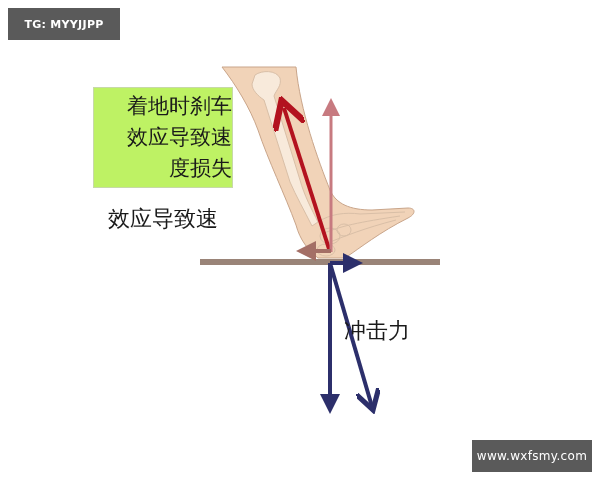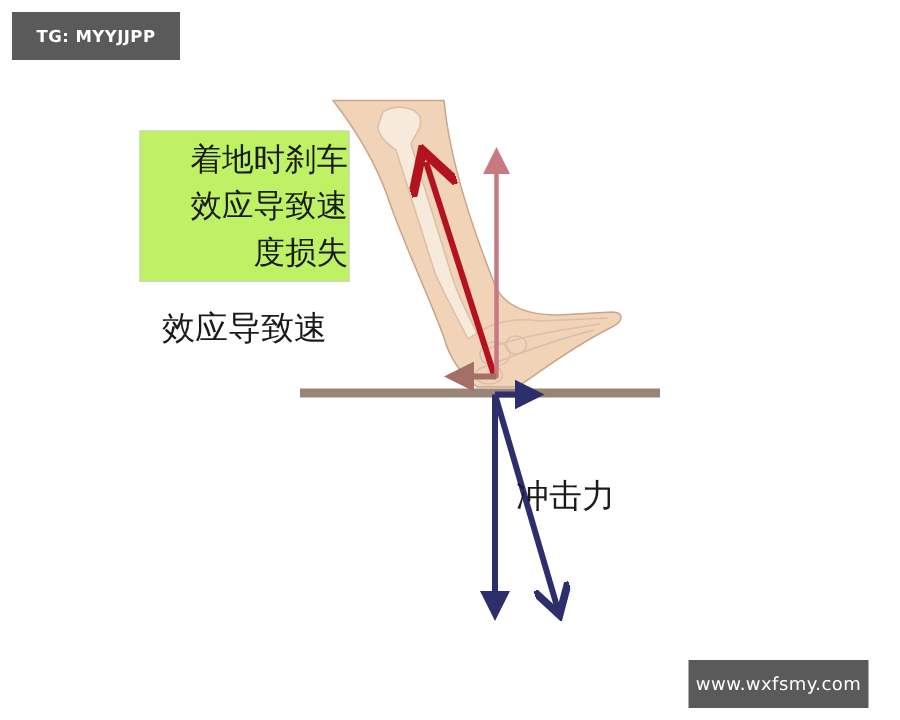--- a/index.html
+++ b/index.html
@@ -7,21 +7,21 @@
       width: 600px; height: 480px; background: #ffffff; position: relative; overflow: hidden;
       font-family: "DejaVu Sans", "Liberation Sans", sans-serif;
     }
     .tag {
       position: absolute; background: #5a5a5a; color: #ffffff;
       font-family: "DejaVu Sans", "Liberation Sans", sans-serif; font-weight: bold;
       font-size: 11px; display: flex; align-items: center; justify-content: center;
       letter-spacing: 0.3px;
     }
     .tag-tl { left: 8px; top: 8px; width: 112px; height: 32px; }
-    .tag-br { left: 459px; top: 440px; width: 120px; height: 32px; font-weight: normal; font-size: 12px; }
+    .tag-br { left: 472px; top: 440px; width: 120px; height: 32px; font-weight: normal; font-size: 12px; }
     .callout {
       position: absolute; left: 93px; top: 87px; width: 140px; height: 101px;
       background: #bef264; border: 1px solid #c7d9a8;
       box-sizing: border-box; display: flex; flex-direction: column;
       align-items: flex-end; justify-content: center; gap: 2px;
     }
     .callout span {
       font-size: 21px; line-height: 29px; color: #1a1a1a;
       font-family: "DejaVu Sans", sans-serif;
     }

